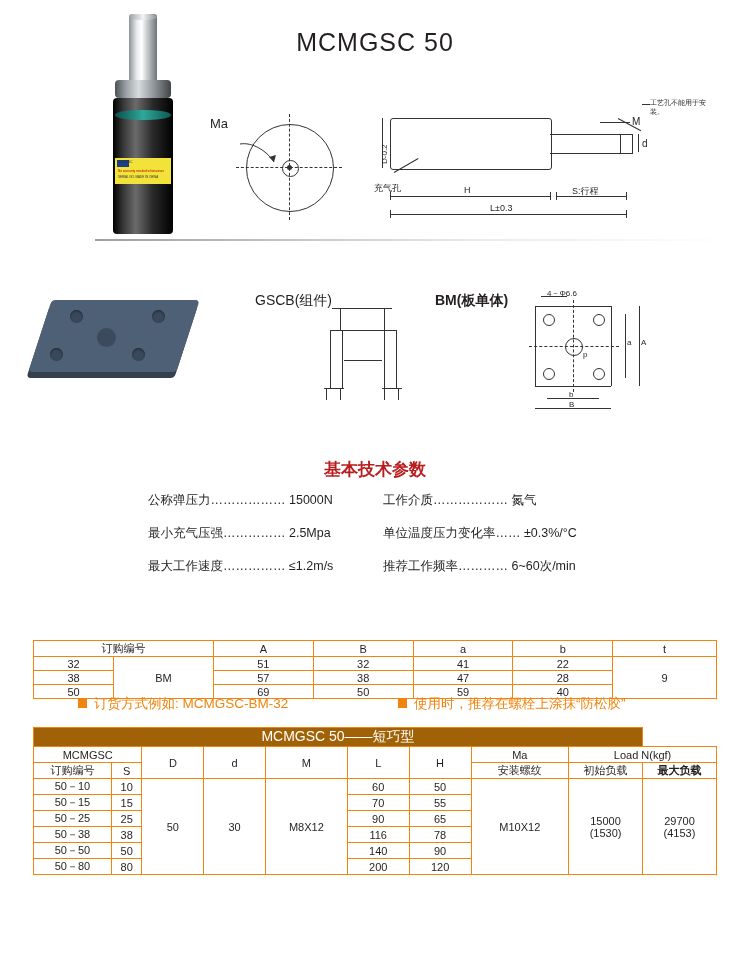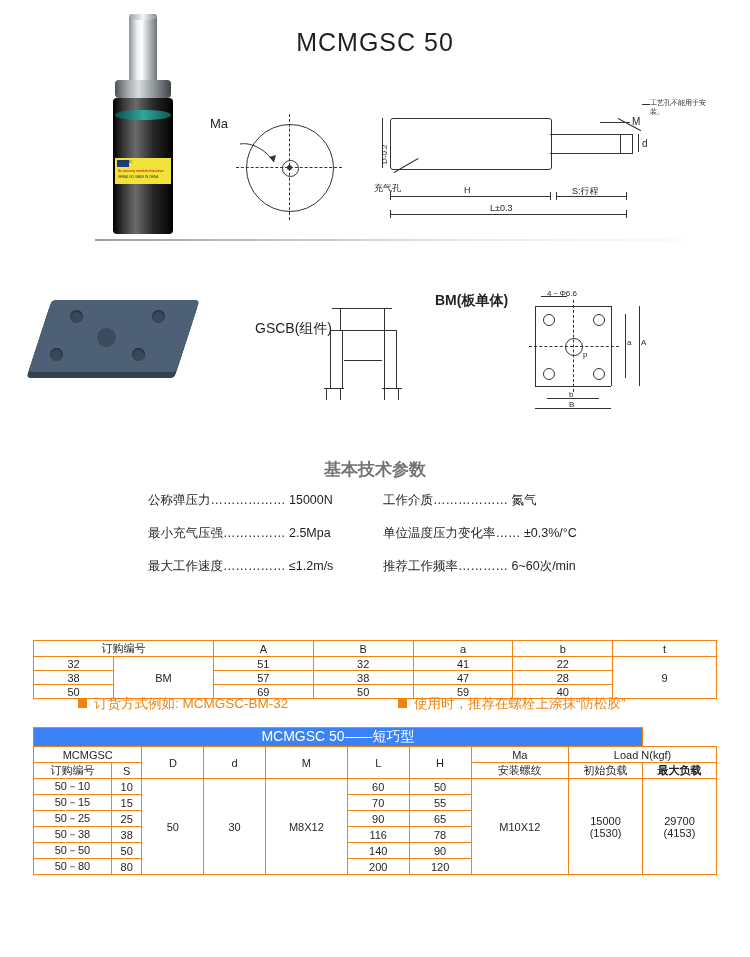--- a/index.html
+++ b/index.html
@@ -72,32 +72,32 @@
   .gscb{position:absolute;left:322px;top:300px;width:110px;height:110px;}
   .bm{position:absolute;left:525px;top:288px;width:130px;height:125px;}
   .ln{position:absolute;background:#333;}
   .hl{height:1px;}
   .vl{width:1px;}
   .circ{position:absolute;border:1px solid #333;border-radius:50%;}
   .tiny{position:absolute;font-size:8px;white-space:nowrap;color:#231f20;}
 
   
   .spec-title{position:absolute;left:0;top:458px;width:750px;text-align:center;
-     color:#737373;font-size:17px;font-weight:bold;}
+     color:#b91c1c;font-size:17px;font-weight:bold;}
   .spec-list{position:absolute;left:148px;top:492px;width:470px;font-size:12.5px;color:#231f20;}
   .spec-row{display:flex;margin-bottom:16px;}
   .spec-cell{width:235px;white-space:nowrap;}
 
   
   table{border-collapse:collapse;font-size:11px;color:#231f20;}
   .tbl1{position:absolute;left:33px;top:640px;width:684px;}
   .tbl1 td,.tbl1 th{border:1px solid #f0840f;text-align:center;height:13px;padding:0;font-weight:normal;}
   .tbl2{position:absolute;left:33px;top:727px;width:684px;}
   .tbl2 td,.tbl2 th{border:1px solid #f0840f;text-align:center;padding:0;font-weight:normal;height:13px;}
-  .hdr-orange{background:#3b82f6;color:#ffffff;font-size:14px;height:21px;}
+  .hdr-orange{background:#a16207;color:#ffffff;font-size:14px;height:21px;}
 
   
   .order-note{position:absolute;font-size:13.5px;color:#f0840f;white-space:nowrap;}
   .sq{display:inline-block;width:9px;height:9px;background:#f0840f;margin-right:7px;}
 </style>
 </head>
 <body>
 
 <div class="page">
 
@@ -172,21 +172,21 @@
 
   <div class="plate">
     <div class="plate-top"></div>
     <div class="plate-hole" style="left:30px;top:10px;"></div>
     <div class="plate-hole" style="left:112px;top:10px;"></div>
     <div class="plate-hole" style="left:10px;top:48px;"></div>
     <div class="plate-hole" style="left:92px;top:48px;"></div>
     <div class="plate-center" style="left:57px;top:28px;"></div>
   </div>
 
-  <div class="cap" style="left:255px;top:292px;margin-top:28px;">GSCB(组件)</div>
+  <div class="cap" style="left:255px;top:292px;">GSCB(组件)</div>
   <div class="cap" style="left:435px;top:292px;font-weight:bold;">BM(板单体)</div>
 
   <div class="gscb">
     <div class="ln hl" style="left:10px;top:8px;width:60px;"></div>
     <div class="ln vl" style="left:18px;top:8px;height:22px;"></div>
     <div class="ln vl" style="left:62px;top:8px;height:22px;"></div>
     <div class="ln hl" style="left:8px;top:30px;width:66px;"></div>
     <div class="ln vl" style="left:8px;top:30px;height:58px;"></div>
     <div class="ln vl" style="left:74px;top:30px;height:58px;"></div>
     <div class="ln vl" style="left:20px;top:30px;height:58px;"></div>

